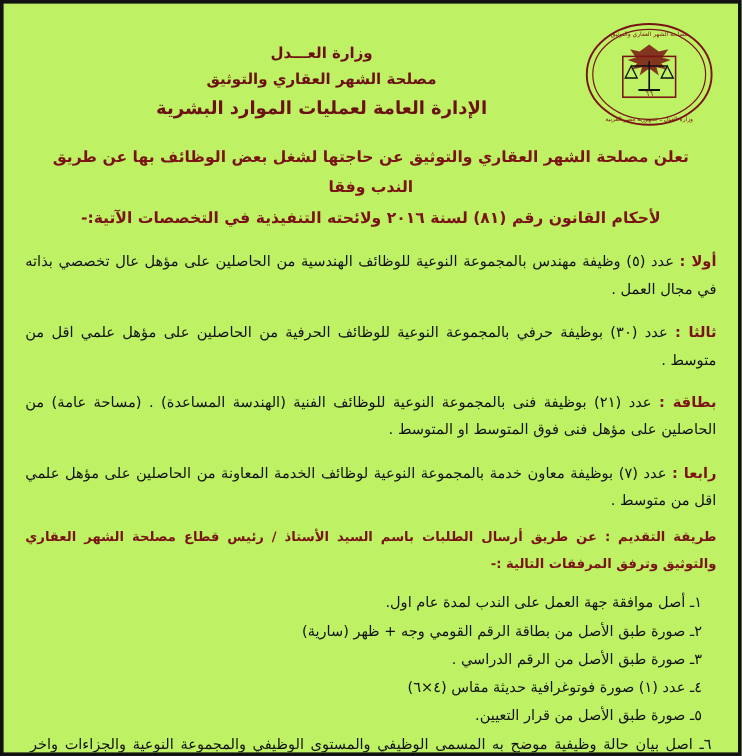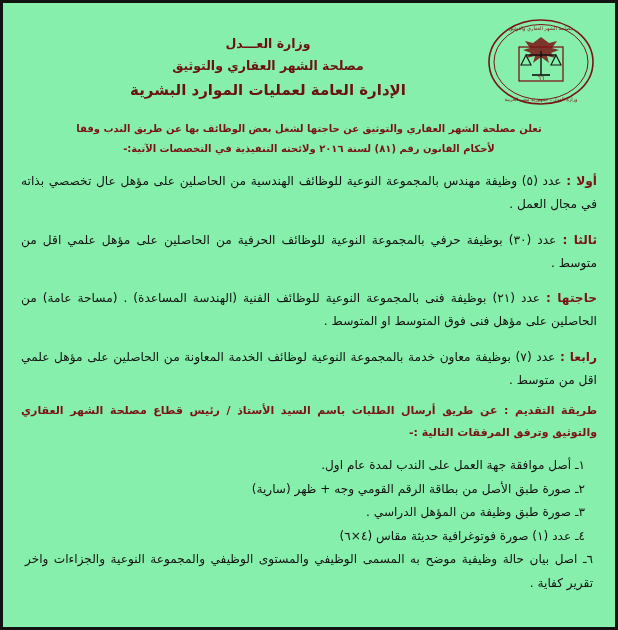--- a/index.html
+++ b/index.html
@@ -13,21 +13,21 @@
     font-family: "DejaVu Sans", "Liberation Sans", sans-serif;
     color: #111111;
     overflow: hidden;
   }
   .page {
     position: relative;
     width: 618px;
     height: 630px;
     box-sizing: border-box;
     border: 3px solid #121212;
-    background: #86efac;
+    background: #bef264;
     overflow: hidden;
   }
   .inner {
     position: absolute;
     top: 0; right: 0; left: 0; bottom: 0;
     padding: 14px 18px 0 18px;
     box-sizing: border-box;
   }
 
   
@@ -61,21 +61,21 @@
   .m1 { font-size: 12.5px; }
   .m2 { font-size: 12.5px; }
   .m3 { font-size: 15px; }
 
   
   .title-block {
     margin-top: 10px;
     text-align: center;
     color: #7a1414;
     font-weight: bold;
-    font-size: 10px;
+    font-size: 13px;
     line-height: 1.95;
     padding: 0 6px;
   }
   .title-block .t-line { display: block; }
 
   
   .body {
     margin-top: 10px;
     font-size: 12.2px;
     line-height: 1.9;
@@ -166,38 +166,39 @@
         <span class="lead">أولا :</span>
         <span class="txt">عدد (٥) وظيفة مهندس بالمجموعة النوعية للوظائف الهندسية من الحاصلين على مؤهل عال تخصصي بذاته في مجال العمل .</span>
       </p>
 
       <p class="clause">
         <span class="lead">ثالثا :</span>
         <span class="txt">عدد (٣٠) بوظيفة حرفي بالمجموعة النوعية للوظائف الحرفية من الحاصلين على مؤهل علمي اقل من متوسط .</span>
       </p>
 
       <p class="clause">
-        <span class="lead">حاجتها :</span>
+        <span class="lead">بطاقة :</span>
         <span class="txt">عدد (٢١) بوظيفة فنى بالمجموعة النوعية للوظائف الفنية (الهندسة المساعدة) . (مساحة عامة) من الحاصلين على مؤهل فنى فوق المتوسط او المتوسط .</span>
       </p>
 
       <p class="clause">
         <span class="lead">رابعا :</span>
         <span class="txt">عدد (٧) بوظيفة معاون خدمة بالمجموعة النوعية لوظائف الخدمة المعاونة من الحاصلين على مؤهل علمي اقل من متوسط .</span>
       </p>
 
       <p class="submit">
         <span>طريقة التقديم :</span>
         <span>عن طريق أرسال الطلبات باسم السيد الأستاذ / رئيس قطاع مصلحة الشهر العقاري والتوثيق وترفق المرفقات التالية :-</span>
       </p>
 
       <div class="attach-list">
         <div class="attach-item">١ـ أصل موافقة جهة العمل على الندب لمدة عام اول.</div>
         <div class="attach-item">٢ـ صورة طبق الأصل من بطاقة الرقم القومي وجه + ظهر (سارية)</div>
-        <div class="attach-item">٣ـ صورة طبق وظيفة من المؤهل الدراسي .</div>
+        <div class="attach-item">٣ـ صورة طبق الأصل من الرقم الدراسي .</div>
         <div class="attach-item">٤ـ عدد (١) صورة فوتوغرافية حديثة مقاس (٤×٦)</div>
+        <div class="attach-item">٥ـ صورة طبق الأصل من قرار التعيين.</div>
         <div class="attach-item long">٦ـ اصل بيان حالة وظيفية موضح به المسمى الوظيفي والمستوى الوظيفي والمجموعة النوعية والجزاءات واخر تقرير كفاية .</div>
 
       </div>
 
     </div>
   </div>
 </div>
 
 </body></html>

